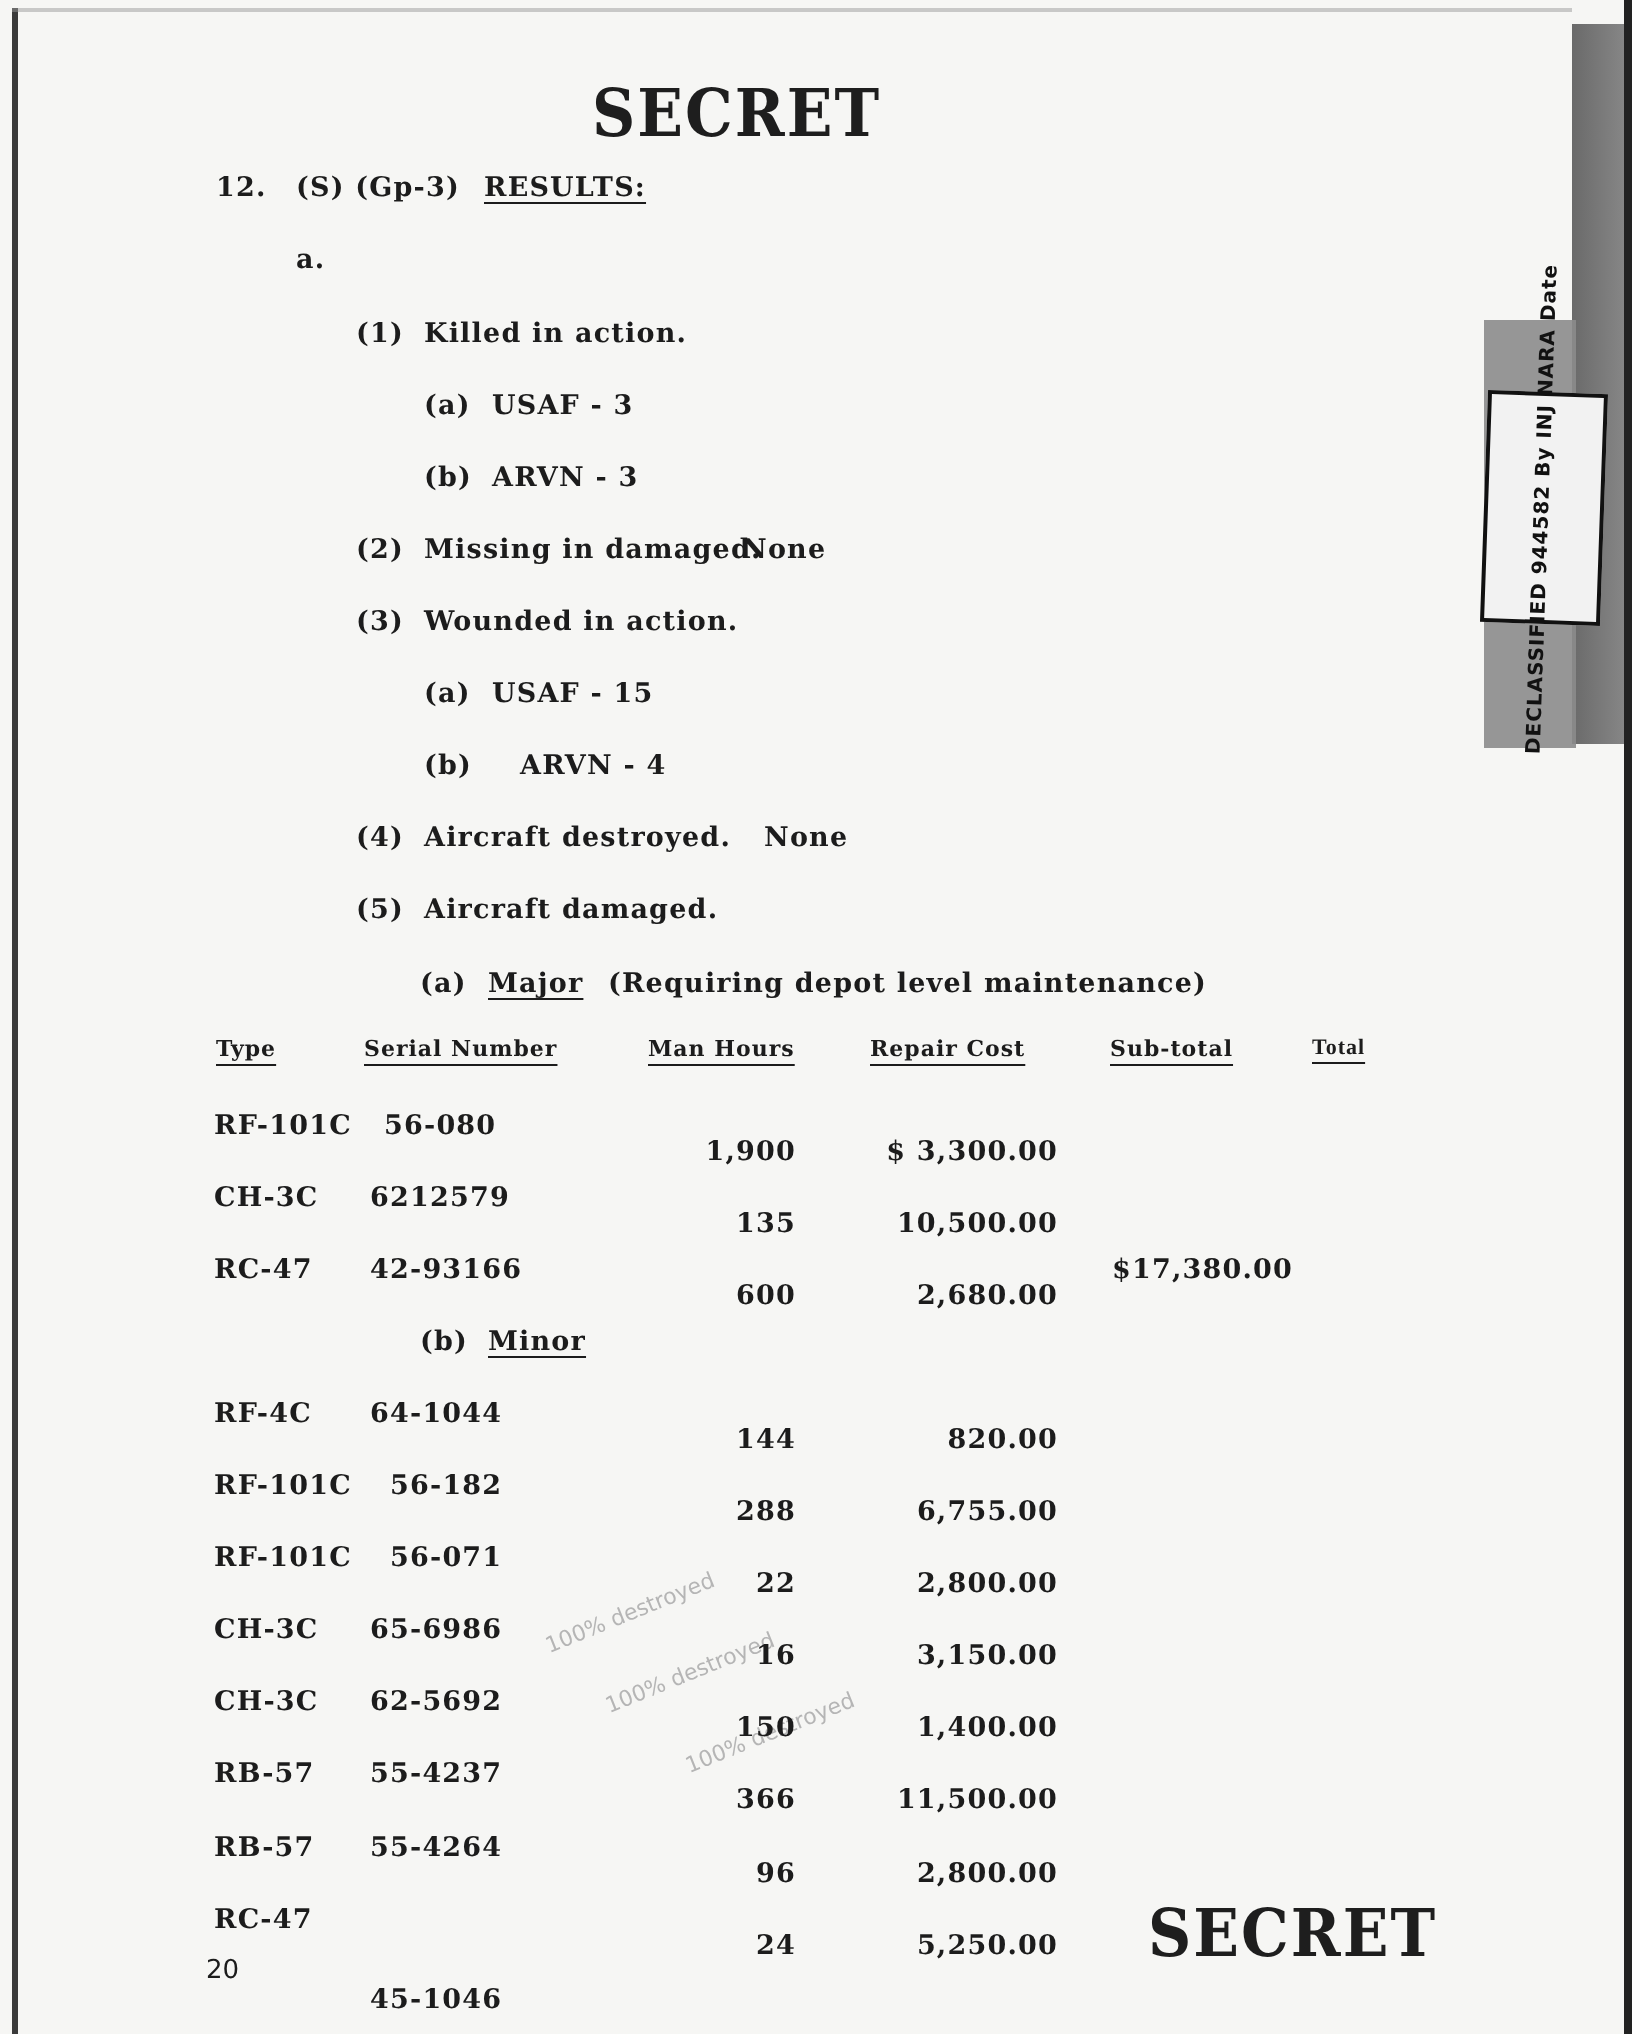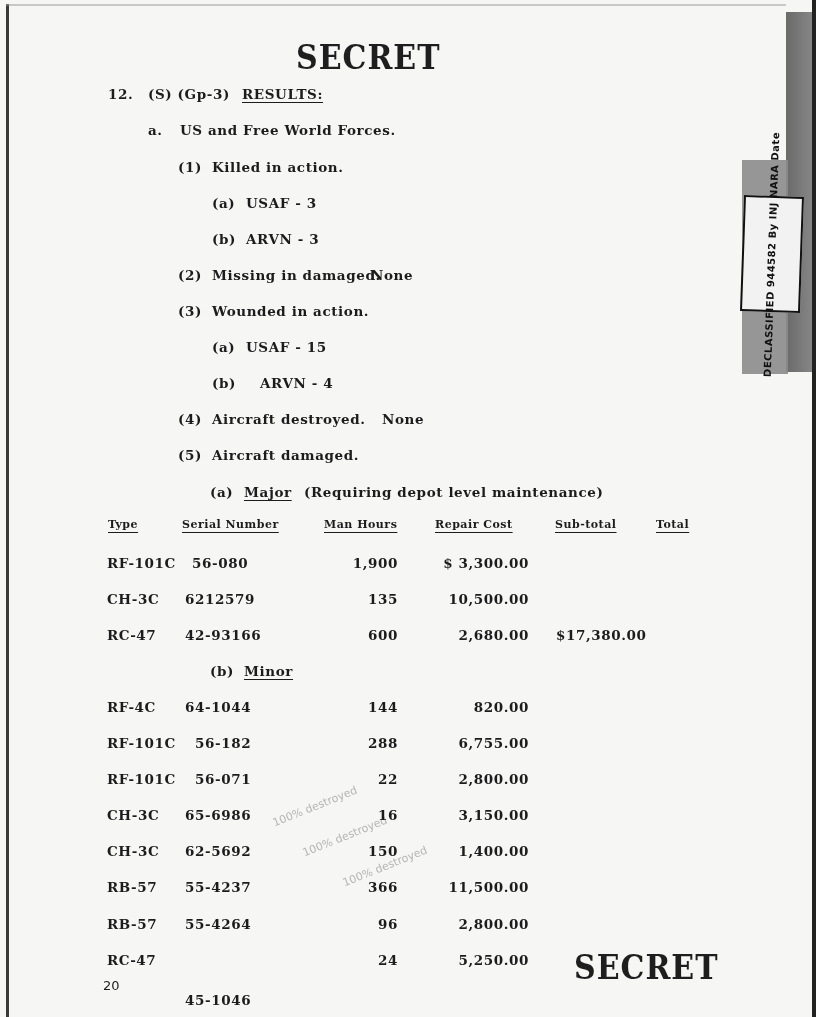--- a/index.html
+++ b/index.html
@@ -26,21 +26,21 @@
       font-size: 10px; font-weight: bold; color: #111; letter-spacing: .5px;
     }
     .stamp {
       position: absolute; font-family: "DejaVu Serif", serif; font-weight: bold;
       color: #1e1e1e; letter-spacing: 1px; transform: scaleY(1.1);
     }
     .stamp-top { left: 296px; top: 40px; font-size: 30px; }
     .stamp-bottom { left: 574px; top: 950px; font-size: 30px; }
     .t { position: absolute; font-size: 13.5px; font-weight: bold; white-space: nowrap; letter-spacing: .6px; }
     .u { text-decoration: underline; text-underline-offset: 3px; }
-    .r { text-align: right; }
+    .r { text-align: right; margin-top: 13px; }
     .hdr { position: absolute; top: 518px; font-size: 11px; font-weight: bold; text-decoration: underline; text-underline-offset: 4px; letter-spacing: .5px; white-space: nowrap; }
     .faint { position: absolute; color: #b5b5b5; font-size: 11px; font-family: "DejaVu Sans", sans-serif; transform: rotate(-22deg); white-space: nowrap; }
     .pgnum { position: absolute; left: 103px; top: 978px; font-family: "DejaVu Sans", sans-serif; font-size: 13px; }
   </style>
 </head>
 <body>
 
 <div class="page">
   <div class="left-edge"></div>
   <div class="top-edge"></div>
@@ -55,21 +55,20 @@
 
   <div class="faint" style="left:270px;top:800px;">100% destroyed</div>
   <div class="faint" style="left:300px;top:830px;">100% destroyed</div>
   <div class="faint" style="left:340px;top:860px;">100% destroyed</div>
 
   <div class="t" style="left:108px;top:86px;">12.</div>
   <div class="t" style="left:148px;top:86px;">(S) (Gp-3)</div>
   <div class="t u" style="left:242px;top:86px;">RESULTS:</div>
 
   <div class="t" style="left:148px;top:122px;">a.</div>
-  <div class="t" style="left:180px;top:122px;">US and Free World Forces.</div>
 
   <div class="t" style="left:178px;top:159px;">(1)</div>
   <div class="t" style="left:212px;top:159px;">Killed in action.</div>
 
   <div class="t" style="left:212px;top:195px;">(a)</div>
   <div class="t" style="left:246px;top:195px;">USAF - 3</div>
 
   <div class="t" style="left:212px;top:231px;">(b)</div>
   <div class="t" style="left:246px;top:231px;">ARVN - 3</div>
 
@@ -95,21 +94,21 @@
 
   <div class="t" style="left:210px;top:484px;">(a)</div>
   <div class="t u" style="left:244px;top:484px;">Major</div>
   <div class="t" style="left:304px;top:484px;">(Requiring depot level maintenance)</div>
 
   <div class="hdr" style="left:108px;">Type</div>
   <div class="hdr" style="left:182px;">Serial Number</div>
   <div class="hdr" style="left:324px;">Man Hours</div>
   <div class="hdr" style="left:435px;">Repair Cost</div>
   <div class="hdr" style="left:555px;">Sub-total</div>
-  <div class="hdr" style="left:656px;">Total</div>
+  <div class="hdr" style="left:656px;font-family:Liberation Serif, serif;">Total</div>
 
   <div>
     <div class="t" style="left:107px;top:555px;">RF-101C</div>
     <div class="t" style="left:192px;top:555px;">56-080</div>
     <div class="t r" style="left:330px;width:68px;top:555px;">1,900</div>
     <div class="t r" style="left:420px;width:109px;top:555px;">$ 3,300.00</div>
   </div>
   <div>
     <div class="t" style="left:107px;top:591px;">CH-3C</div>
     <div class="t" style="left:185px;top:591px;">6212579</div>

